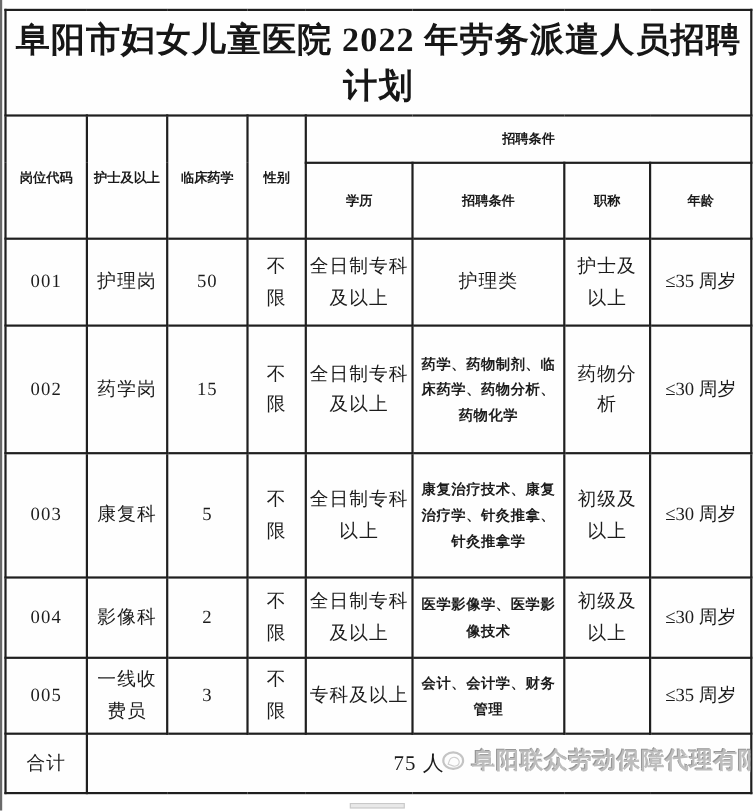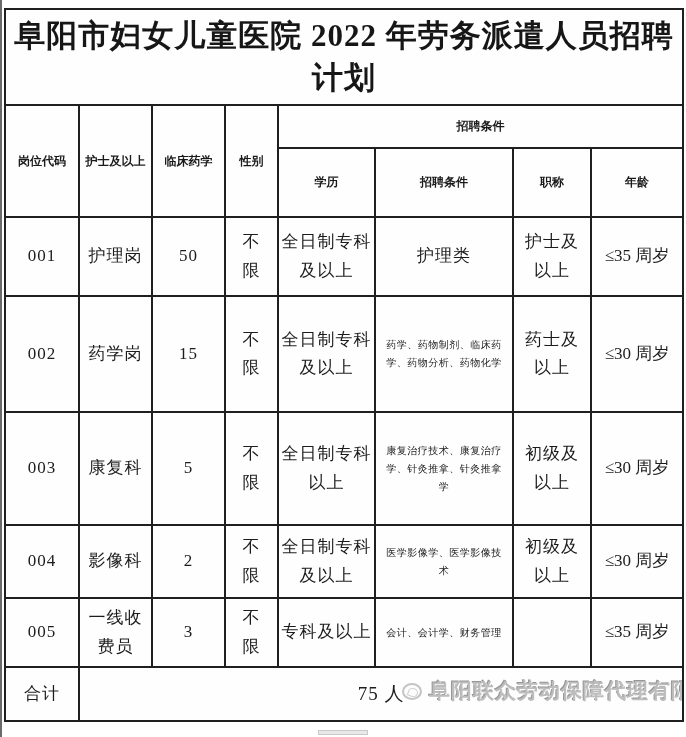--- a/index.html
+++ b/index.html
@@ -58,21 +58,21 @@
     color: #1a1a1a;
   }
 
   td.data {
     font-size: 17px;
     letter-spacing: 1px;
     padding: 2px 8px;
     line-height: 1.65;
   }
   td.edu   { padding: 2px 0; }
-  td.major { font-size: 10px; padding: 2px 6px; letter-spacing: 0.5px; line-height: 1.8; }
+  td.major { font-size: 13px; padding: 2px 6px; letter-spacing: 0.5px; line-height: 1.8; font-weight: bold; }
   td.age   { white-space: nowrap; letter-spacing: 0; padding: 19px 3px; }
 
   .footer-cell { position: relative; font-size: 19px; }
   .total-text { letter-spacing: 1px; }
 
   .watermark {
     position: absolute;
     left: 322px; top: 9px;
     display: flex; align-items: center;
     white-space: nowrap;
@@ -155,21 +155,21 @@
         <td class="data age">≤35 周岁</td>
       </tr>
 
       <tr class="h-r2">
         <td class="data">002</td>
         <td class="data">药学岗</td>
         <td class="data">15</td>
         <td class="data">不限</td>
         <td class="data edu">全日制专科及以上</td>
         <td class="data major">药学、药物制剂、临床药学、药物分析、药物化学</td>
-        <td class="data">药士及以上</td>
+        <td class="data">药物分析</td>
         <td class="data age">≤30 周岁</td>
       </tr>
 
       <tr class="h-r3">
         <td class="data">003</td>
         <td class="data">康复科</td>
         <td class="data">5</td>
         <td class="data">不限</td>
         <td class="data edu">全日制专科以上</td>
         <td class="data major">康复治疗技术、康复治疗学、针灸推拿、针灸推拿学</td>

